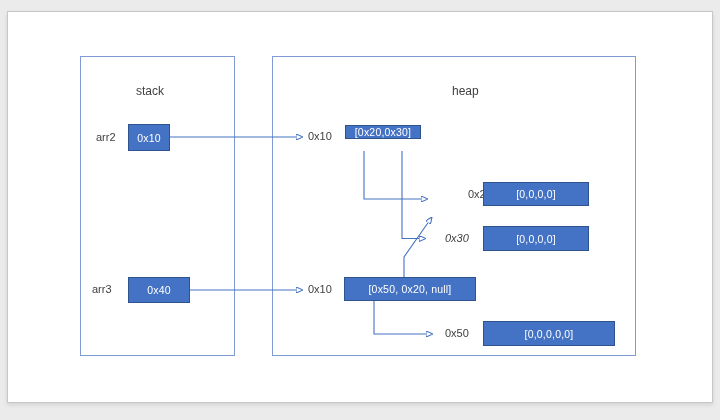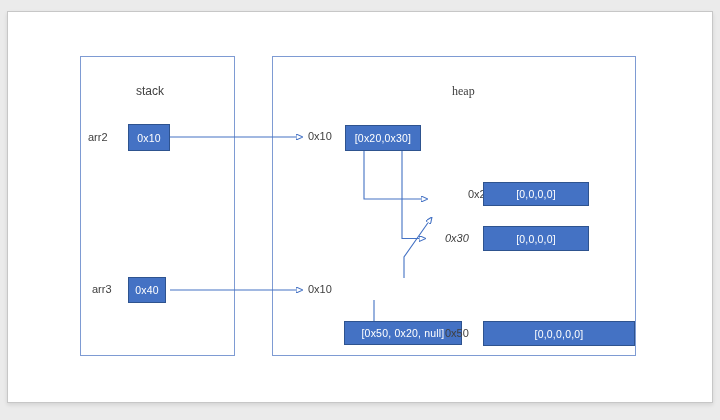--- a/index.html
+++ b/index.html
@@ -49,34 +49,34 @@
   </defs>
   <path d="M170 137 L296 137" marker-end="url(#arrow)"></path>
   <path d="M364 151 L364 199 L421 199" marker-end="url(#arrow)"></path>
   <path d="M402 151 L402 238.5 L419 238.5" marker-end="url(#arrow)"></path>
   <path d="M170 290 L296 290" marker-end="url(#arrow)"></path>
   <path d="M404 278 L404 257 L428 222.7" marker-end="url(#arrow)"></path>
   <path d="M374 300 L374 334 L426 334" marker-end="url(#arrow)"></path>
 </svg>
 
 <div class="title" style="left:136px;top:84px;">stack</div>
-<div class="title" style="left:452px;top:84px;font-family:Liberation Serif, serif;">heap</div>
+<div class="title" style="left:452px;top:84px;">heap</div>
 
-<div class="lbl" style="left:88px;top:131px;">arr2</div>
+<div class="lbl" style="left:96px;top:131px;">arr2</div>
 <div class="vbox" style="left:128px;top:124px;width:42px;height:27px;">0x10</div>
 
 <div class="lbl" style="left:92px;top:283px;text-align:right;">arr3</div>
-<div class="vbox" style="left:128px;top:277px;width:38px;height:26px;">0x40</div>
+<div class="vbox" style="left:128px;top:277px;width:62px;height:26px;">0x40</div>
 
 <div class="lbl" style="left:308px;top:130px;">0x10</div>
-<div class="vbox" style="left:345px;top:125px;width:76px;height:26px;">[0x20,0x30]</div>
+<div class="vbox" style="left:345px;top:125px;width:76px;height:14px;">[0x20,0x30]</div>
 
 <div class="lbl" style="left:444px;top:188px;padding-left:24px;">0x20</div>
 <div class="vbox" style="left:483px;top:182px;width:106px;height:24px;">[0,0,0,0]</div>
 
 <div class="lbl" style="left:445px;top:232px;font-style:italic;">0x30</div>
 <div class="vbox" style="left:483px;top:226px;width:106px;height:25px;">[0,0,0,0]</div>
 
 <div class="lbl" style="left:308px;top:283px;">0x10</div>
-<div class="vbox" style="left:344px;top:277px;width:118px;height:24px;margin-top:44px;">[0x50, 0x20, null]</div>
+<div class="vbox" style="left:344px;top:277px;width:132px;height:24px;">[0x50, 0x20, null]</div>
 
 <div class="lbl" style="left:445px;top:327px;">0x50</div>
-<div class="vbox" style="left:483px;top:321px;width:152px;height:25px;">[0,0,0,0,0]</div>
+<div class="vbox" style="left:483px;top:321px;width:132px;height:25px;">[0,0,0,0,0]</div>
 
 </body></html>

